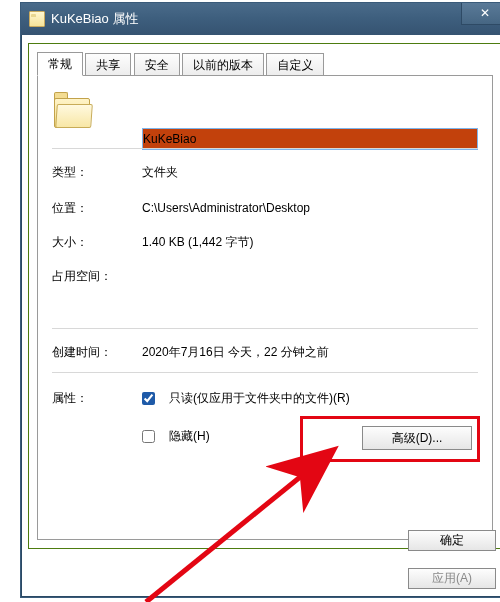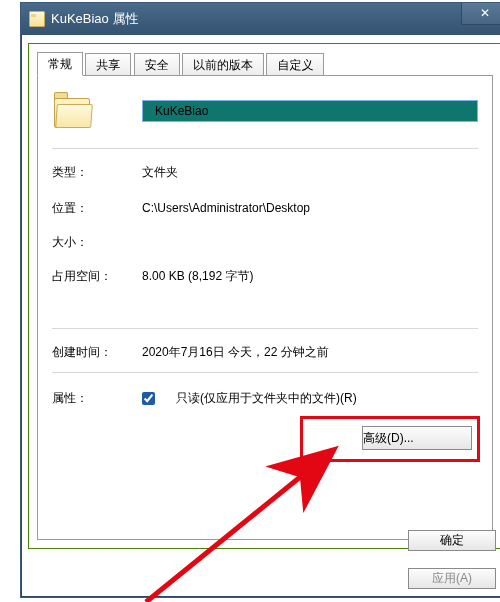--- a/index.html
+++ b/index.html
@@ -139,25 +139,26 @@
   }
   .name-field {
     position: absolute;
     left: 90px; right: 0; top: 10px;
     height: 24px;
   }
   .name-field input {
     width: 100%;
     height: 22px;
     border: 1px solid #7eb4ea;
-    padding: 2px 12px;
+    padding: 2px 0;
     font-family: Tahoma, sans-serif;
     font-size: 12px;
     outline: none;
-    background: #0f766e;
+    background: #c2410c;
+    margin-top: 28px;
   }
   hr.sep {
     position: absolute;
     left: 14px; right: 14px;
     border: none;
     border-top: 1px solid #d8d8d8;
     margin: 0;
   }
   .row {
     position: absolute;
@@ -176,40 +177,41 @@
     position: absolute;
     left: 90px;
     right: 0;
     font-family: Tahoma, "SimSun", sans-serif;
   }
   .attr-row .chk {
     position: absolute;
     left: 90px;
     display: flex;
     align-items: center;
-    gap: 21px;
+    gap: 14px;
   }
   .chk input[type=checkbox] {
     width: 13px; height: 13px;
     margin: 0;
   }
   .chk.readonly input {
     accent-color: #1e5aa8;
   }
   .adv-btn {
     position: absolute;
     right: 20px;
     top: 350px;
     width: 110px; height: 24px;
     border: 1px solid #8a8a8a;
     background: linear-gradient(to bottom, #fdfdfd, #e6e6e6);
     font-size: 12px;
     font-family: "SimSun", Tahoma, sans-serif;
     cursor: pointer;
     line-height: 22px;
+    text-align: center;
   }
   .highlight-box {
     position: absolute;
     border: 3px solid #e30613;
     right: 12px;
     top: 340px;
     width: 180px;
     height: 46px;
     pointer-events: none;
   }
@@ -289,45 +291,51 @@
         <span class="val">C:\Users\Administrator\Desktop</span>
       </div>
 
       <div class="row" style="top:86px">
         <span class="lab">类型：</span>
         <span class="val">文件夹</span>
       </div>
 
       <div class="row" style="top:156px">
         <span class="lab">大小：</span>
+        <span class="val">1.40 KB (1,442 字节)</span>
       </div>
 
       <div class="row" style="top:190px">
         <span class="lab">占用空间：</span>
-        <span class="val">8.00 KB (8,192 字节)</span>
       </div>
 
 
       <hr class="sep" style="top:252px">
 
       <div class="row" style="top:266px">
         <span class="lab">创建时间：</span>
         <span class="val">2020年7月16日 今天，22 分钟之前</span>
       </div>
 
       <hr class="sep" style="top:296px">
 
       <div class="row attr-row" style="top:312px">
         <span class="lab">属性：</span>
         <span class="chk readonly">
           <input type="checkbox" checked="" style="">
           <span>只读(仅应用于文件夹中的文件)(R)</span>
         </span>
       </div>
 
+      <div class="row attr-row" style="top:350px">
+        <span class="chk">
+          <input type="checkbox" style="">
+          <span>隐藏(H)</span>
+        </span>
+      </div>
 
       <div class="adv-btn">高级(D)...</div>
 
       <div class="highlight-box"></div>
 
       <svg class="arrow-svg" viewBox="0 0 250 170">
         <defs>
           <marker id="ah" markerWidth="14" markerHeight="12" refX="12" refY="6" orient="auto">
             <path d="M0,0 L14,6 L0,12 L4,6 Z" fill="#e30613"></path>
           </marker>

